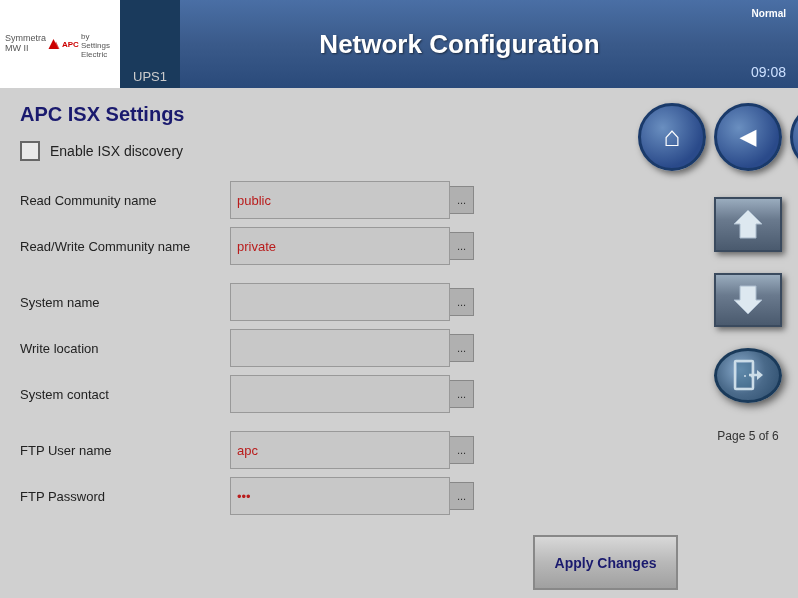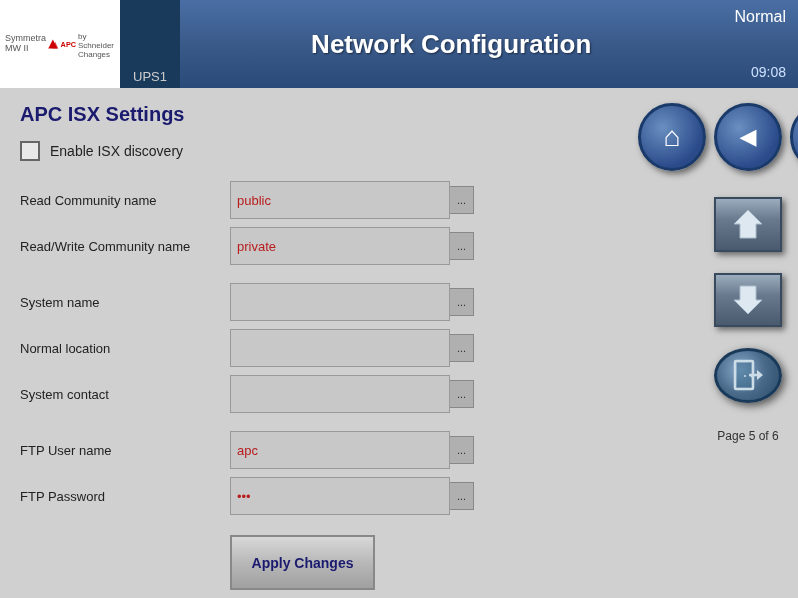--- a/index.html
+++ b/index.html
@@ -66,22 +66,22 @@
     }
     .header-right {
       display: flex;
       flex-direction: column;
       align-items: flex-end;
       justify-content: space-between;
       padding: 8px 12px;
     }
     .status-normal {
       color: #fff;
-      font-size: 16px;
-      font-weight: normal;
+      font-size: 10px;
+      font-weight: bold;
     }
     .time-display {
       color: #cce0ff;
       font-size: 14px;
     }
 
     
     .main-content {
       display: flex;
       height: 370px;
@@ -158,21 +158,21 @@
       justify-content: center;
       font-size: 11px;
       color: #333;
     }
 
     .spacer { height: 10px; }
 
     .apply-btn-row {
       margin-top: 20px;
       display: flex;
-      justify-content: flex-start;
+      justify-content: flex-end;
       padding-left: 210px;
     }
     .apply-btn {
       width: 145px;
       height: 55px;
       background: linear-gradient(180deg, #d8d8d8 0%, #b8b8b8 50%, #a0a0a0 100%);
       border: 2px solid #888;
       font-size: 14px;
       font-weight: bold;
       color: #1a1a6e;
@@ -282,21 +282,21 @@
 <div class="header">
   <div class="logo-area">
     <div class="logo-text">Symmetra MW II</div>
 
     <svg class="apc-logo" viewBox="0 0 70 30" xmlns="http://www.w3.org/2000/svg">
       <rect width="70" height="30" fill="#fff"></rect>
       <polygon points="5,25 15,5 25,25" fill="#cc0000"></polygon>
       <polygon points="13,25 20,10 27,25" fill="#cc0000" opacity="0.7"></polygon>
       <text x="32" y="22" font-family="Arial" font-weight="bold" font-size="16" fill="#cc0000">APC</text>
     </svg>
-    <div class="schneider-text">by Schneider Changes</div>
+    <div class="schneider-text">by Settings Electric</div>
   </div>
   <div class="ups-label">UPS1</div>
   <div class="header-title-area">
     <div class="header-title">Network Configuration</div>
   </div>
   <div class="header-right">
     <div class="status-normal">Normal</div>
     <div class="time-display">09:08</div>
   </div>
 </div>
@@ -333,21 +333,21 @@
 
       <div class="form-row">
         <div class="form-label">System name</div>
         <div class="form-input-wrapper">
           <input type="text" class="form-input" value="" style="">
           <div class="input-btn">...</div>
         </div>
       </div>
 
       <div class="form-row">
-        <div class="form-label">Normal location</div>
+        <div class="form-label">Write location</div>
         <div class="form-input-wrapper">
           <input type="text" class="form-input" value="" style="">
           <div class="input-btn">...</div>
         </div>
       </div>
 
       <div class="form-row">
         <div class="form-label">System contact</div>
         <div class="form-input-wrapper">
           <input type="text" class="form-input" value="" style="">

